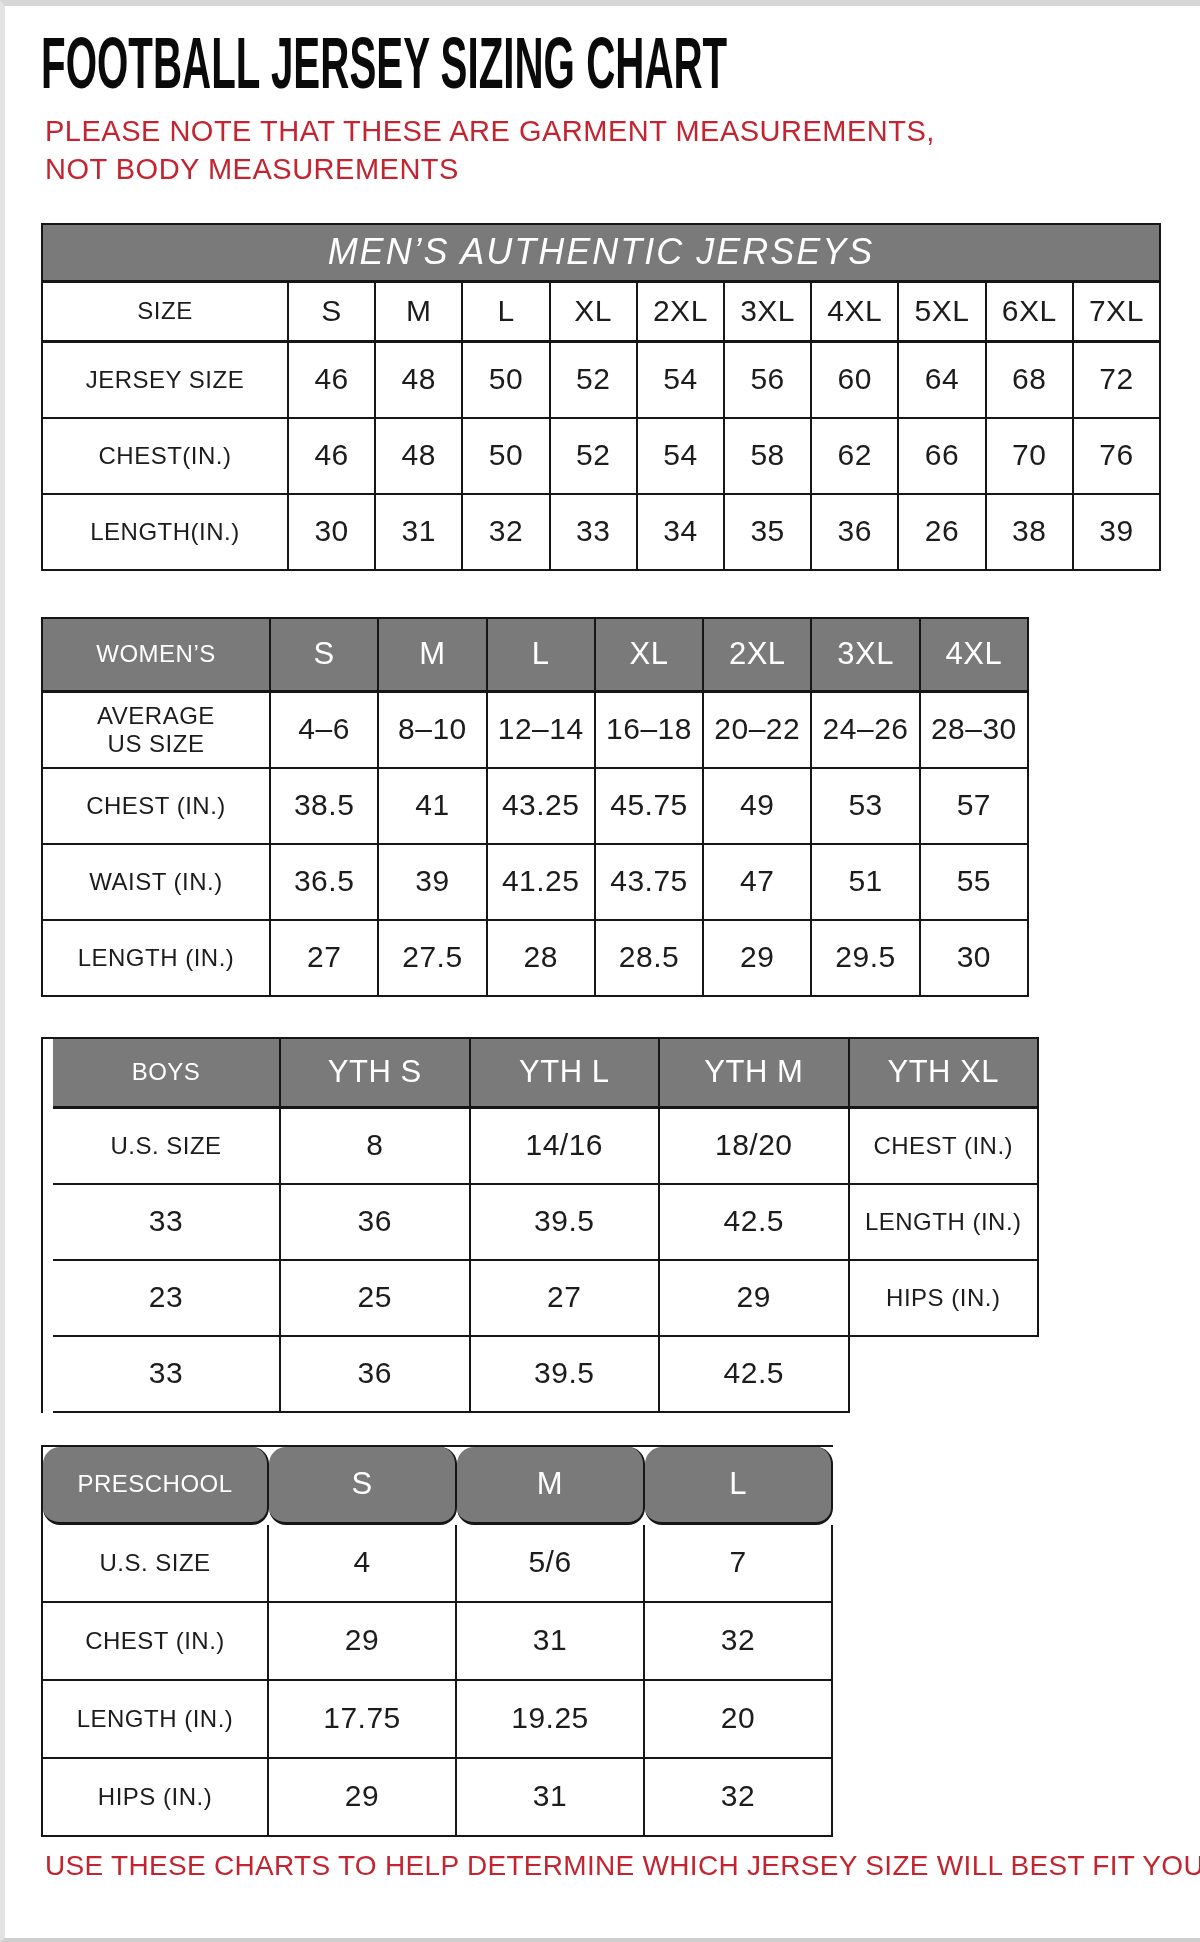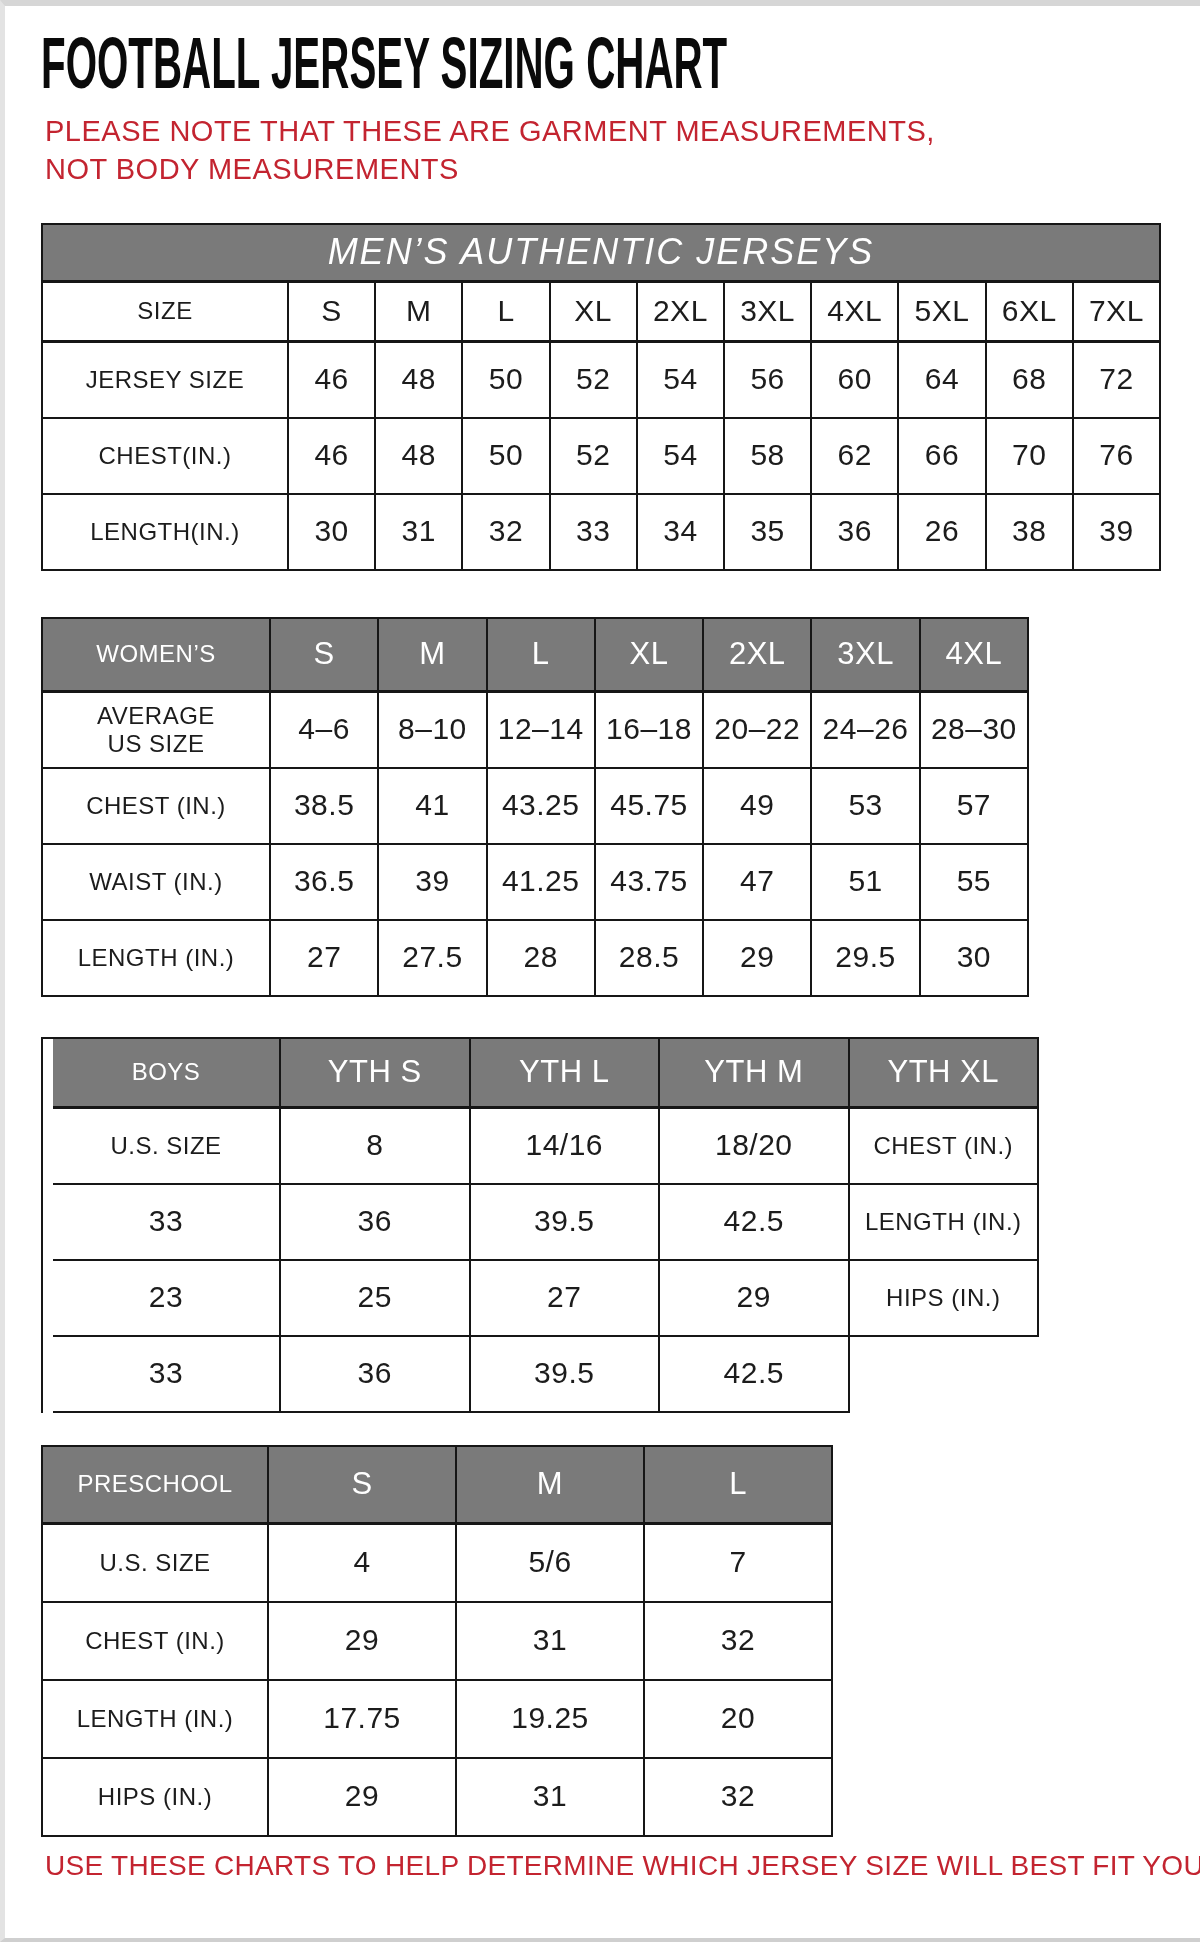--- a/index.html
+++ b/index.html
@@ -69,21 +69,21 @@
     padding:2px 4px;
     box-sizing:border-box;
     min-height:76px;
   }
   .gray{background:var(--gray);color:#ffffff;}
   .merged{grid-column:1 / -1;min-height:58px;font-size:36px;letter-spacing:2px;border-bottom-width:3px;font-style:italic;}
   .head{border-bottom-width:3px;font-size:31px;}
   .tbl-mens .colhead{min-height:60px;border-bottom-width:3px;}
   .tbl-womens .head{min-height:74px;}
   .tbl-boys .head{min-height:70px;}
-  .tbl-preschool .head{min-height:70px;}
+  .tbl-preschool .head{min-height:70px;border-radius:17px;}
   .tbl-preschool .val,.tbl-preschool .rowlabel{min-height:78px;}
   .rowlabel{font-size:24px;}
 </style>
 </head>
 <body>
 
 <div class="page">
   <h1 class="title">FOOTBALL JERSEY SIZING CHART</h1>
   <p class="note">PLEASE NOTE THAT THESE ARE GARMENT MEASUREMENTS, NOT BODY MEASUREMENTS</p>
 

